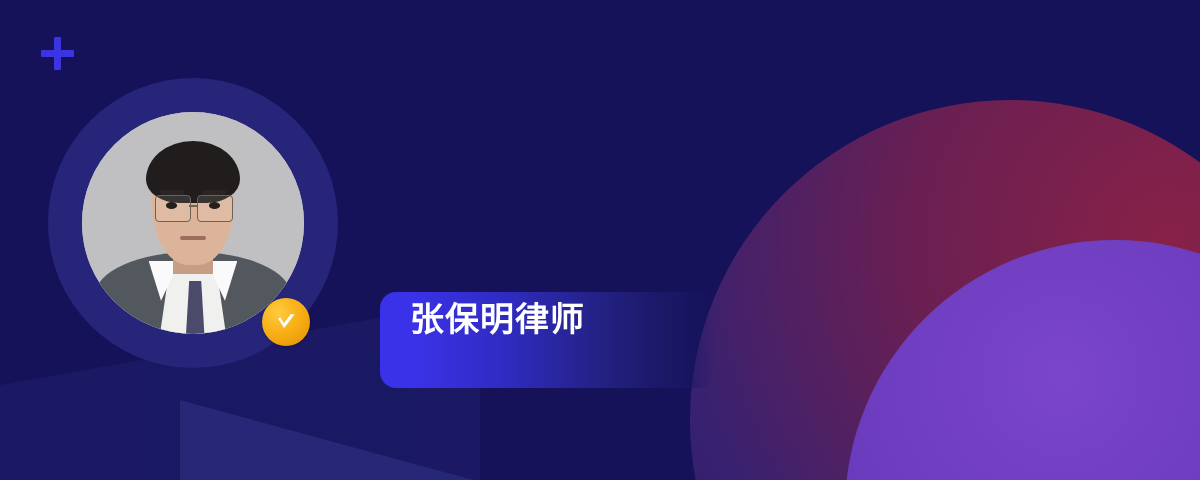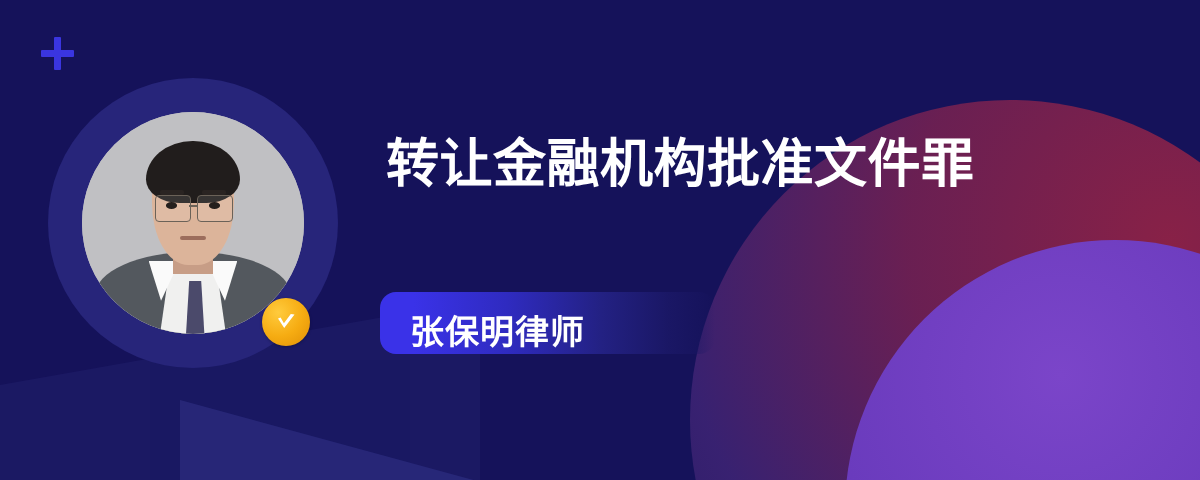--- a/index.html
+++ b/index.html
@@ -130,24 +130,24 @@
 
   
   .headline{
     position:absolute;left:386px;top:126px;width:660px;
     color:#ffffff;font-size:53px;line-height:76px;font-weight:700;
     letter-spacing:.5px;
   }
   .headline div{white-space:nowrap;}
 
   .name-badge{
-    position:absolute;left:380px;top:292px;width:335px;height:62px;
+    position:absolute;left:380px;top:292px;width:335px;height:96px;
     border-radius:16px;
     background:linear-gradient(90deg,#3a32e8 0%, #3a32e8 10%, #2f2bc0 38%, #232183 66%, #1a1765 86%, rgba(21,18,90,0) 100%);
-    display:flex;align-items:flex-end;font-family:Liberation Mono, monospace;
+    display:flex;align-items:flex-start;font-family:Liberation Mono, monospace;
   }
   .name-badge .name-text{
     color:#ffffff;font-size:34px;font-weight:700;letter-spacing:1px;
     padding-left:30px;
   }
 </style>
 </head>
 <body>
 
 <div class="banner">
@@ -189,20 +189,19 @@
       </div>
     </div>
     <div class="verified-badge">
       <svg width="26" height="26" viewBox="0 0 26 26" aria-hidden="true">
         <path d="M5 9.5 L11.2 19 L21.5 5.5 L17.8 5.0 L10.9 14.2 L7.6 8.6 Z" fill="#ffffff"></path>
       </svg>
     </div>
   </div>
 
   <div class="headline">
-    <div>转让金融机构批准文件罪</div>
   </div>
 
   <div class="name-badge">
     <span class="name-text">张保明律师</span>
   </div>
 
 </div>
 
 </body></html>

